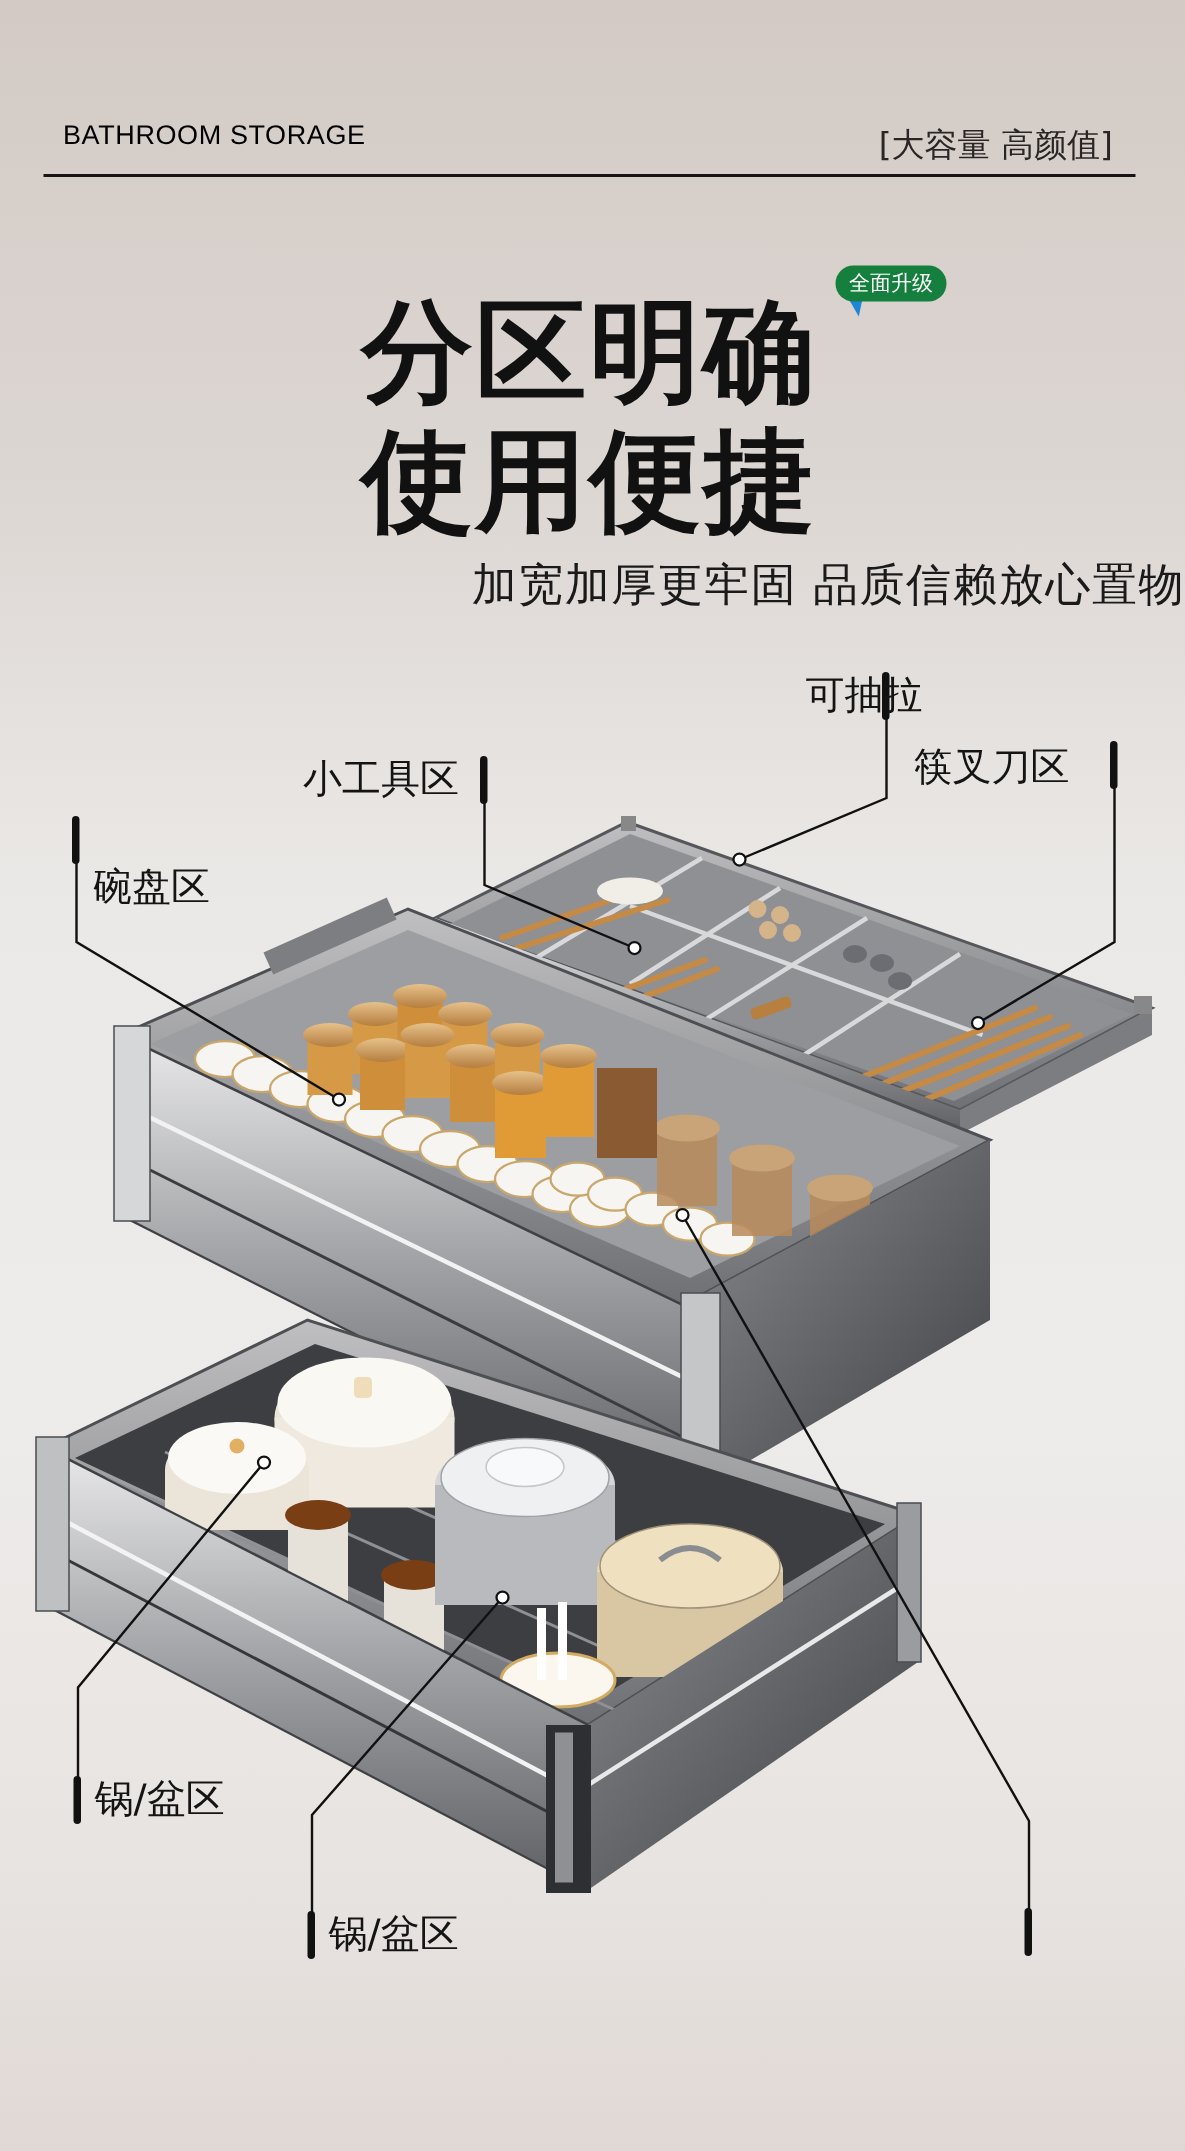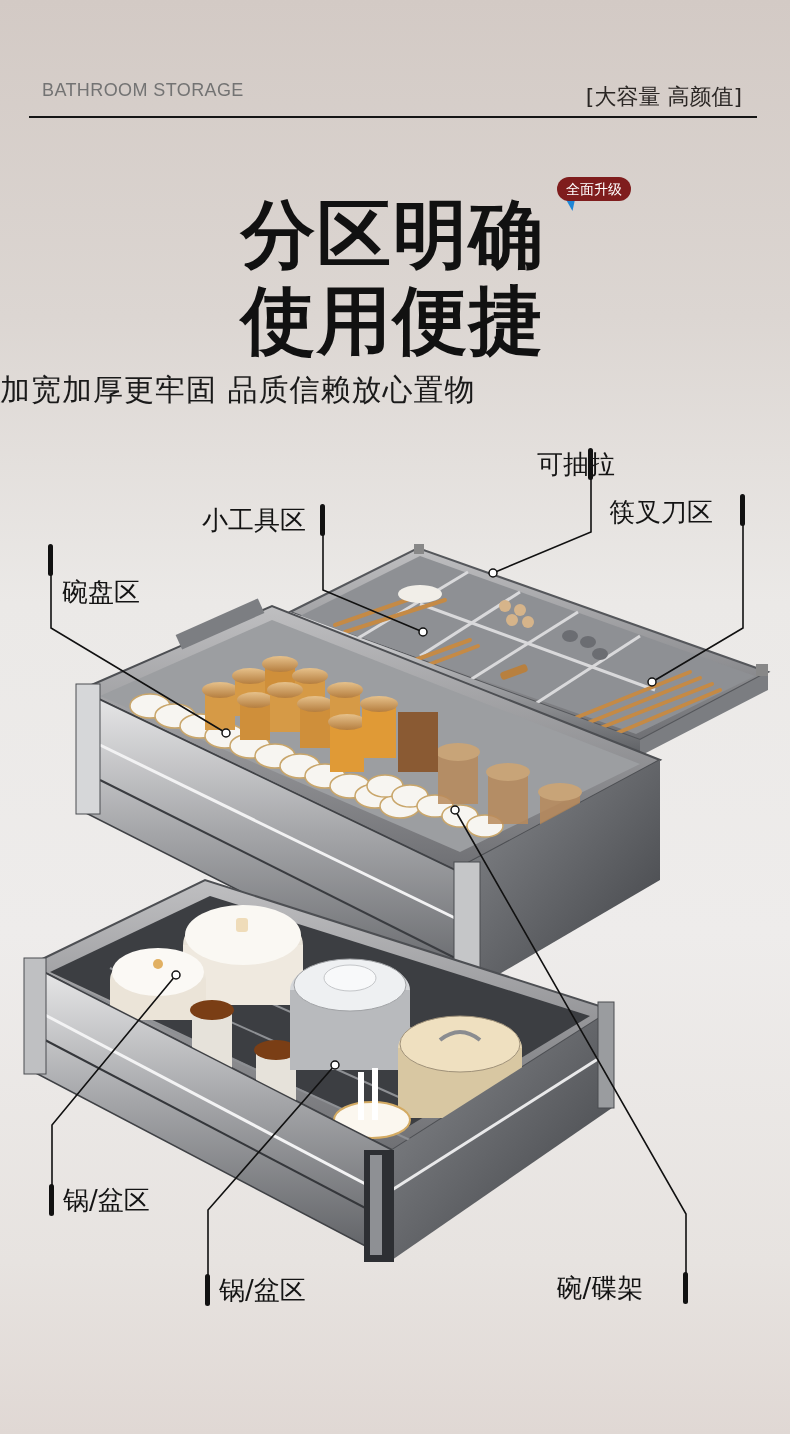--- a/index.html
+++ b/index.html
@@ -6,50 +6,50 @@
   html, body { width:790px; height:1434px; overflow:hidden; }
   body {
     position:relative;
     font-family:"DejaVu Sans", sans-serif;
     background: linear-gradient(180deg, #d3cac5 0%, #dcd6d2 22%, #ebe9e7 42%, #eeeceb 65%, #e7e3e0 88%, #e0d8d4 100%);
     color:#141414;
   }
   .header-en {
     position:absolute; left:42px; top:80px;
     font-family:"Liberation Sans", sans-serif;
-    font-size:18px; letter-spacing:0.4px; color:#737373;
+    font-size:18px; letter-spacing:0.4px; color:#000000;
   }
   .header-cn {
     position:absolute; right:48px; top:82px;
     font-size:22px; color:#2a2624;
   }
   .header-rule {
     position:absolute; left:29px; top:116px; width:472px; height:1.5px; background:#151515;
     width:472px;
   }
   .header-rule { width:472px; }
   .title-line {
     position:absolute; left:0; width:790px; text-align:center;
     font-weight:bold; font-size:74px; letter-spacing:2px; color:#111;
     padding-right:0;
   }
   .title-line.l1 { top:186px; left:-2px; }
   .title-line.l2 { top:272px; left:-2px; }
   .badge {
     position:absolute; left:557px; top:177px;
-    background:#7f1d1d; color:#fff; font-size:14px;
+    background:#15803d; color:#fff; font-size:14px;
     padding:3px 9px; border-radius:14px; line-height:18px;
   }
   .badge-tail {
     position:absolute; left:566px; top:197px; width:0; height:0;
     border-left:5px solid transparent; border-right:6px solid transparent;
     border-top:14px solid #1e86d6; transform:skewX(12deg);
   }
   .subtitle {
-    position:absolute; left:0; top:370px; width:790px; text-align:left;
+    position:absolute; left:0; top:370px; width:790px; text-align:right;
     font-size:30px; color:#1a1a1a; letter-spacing:1px;
   }
   .callout {
     position:absolute; font-size:26px; color:#141414; line-height:32px; white-space:nowrap;
   }
   .tick {
     position:absolute; width:5px; border-radius:3px; background:#111;
   }
   svg.lines { position:absolute; left:0; top:0; width:790px; height:1434px; }
   .drawer-art { position:absolute; left:0; top:0; }
@@ -277,14 +277,13 @@
 <div class="callout" style="left:62px; top:544px;margin-top:32px;">碗盘区</div>
 
 <div class="tick" style="left:49px; top:1184px; height:32px;"></div>
 <div class="callout" style="left:63px; top:1184px;">锅/盆区</div>
 
 <div class="tick" style="left:205px; top:1274px; height:32px;"></div>
 <div class="callout" style="left:219px; top:1274px;">锅/盆区</div>
 
 <div class="tick" style="left:683px; top:1272px; height:32px;"></div>
 <div class="callout cn2" style="left:518px; top:1272px; width:160px;">
-  <div style="padding-left:4px;">碗/碟架</div>
 </div>
 
 </body></html>

